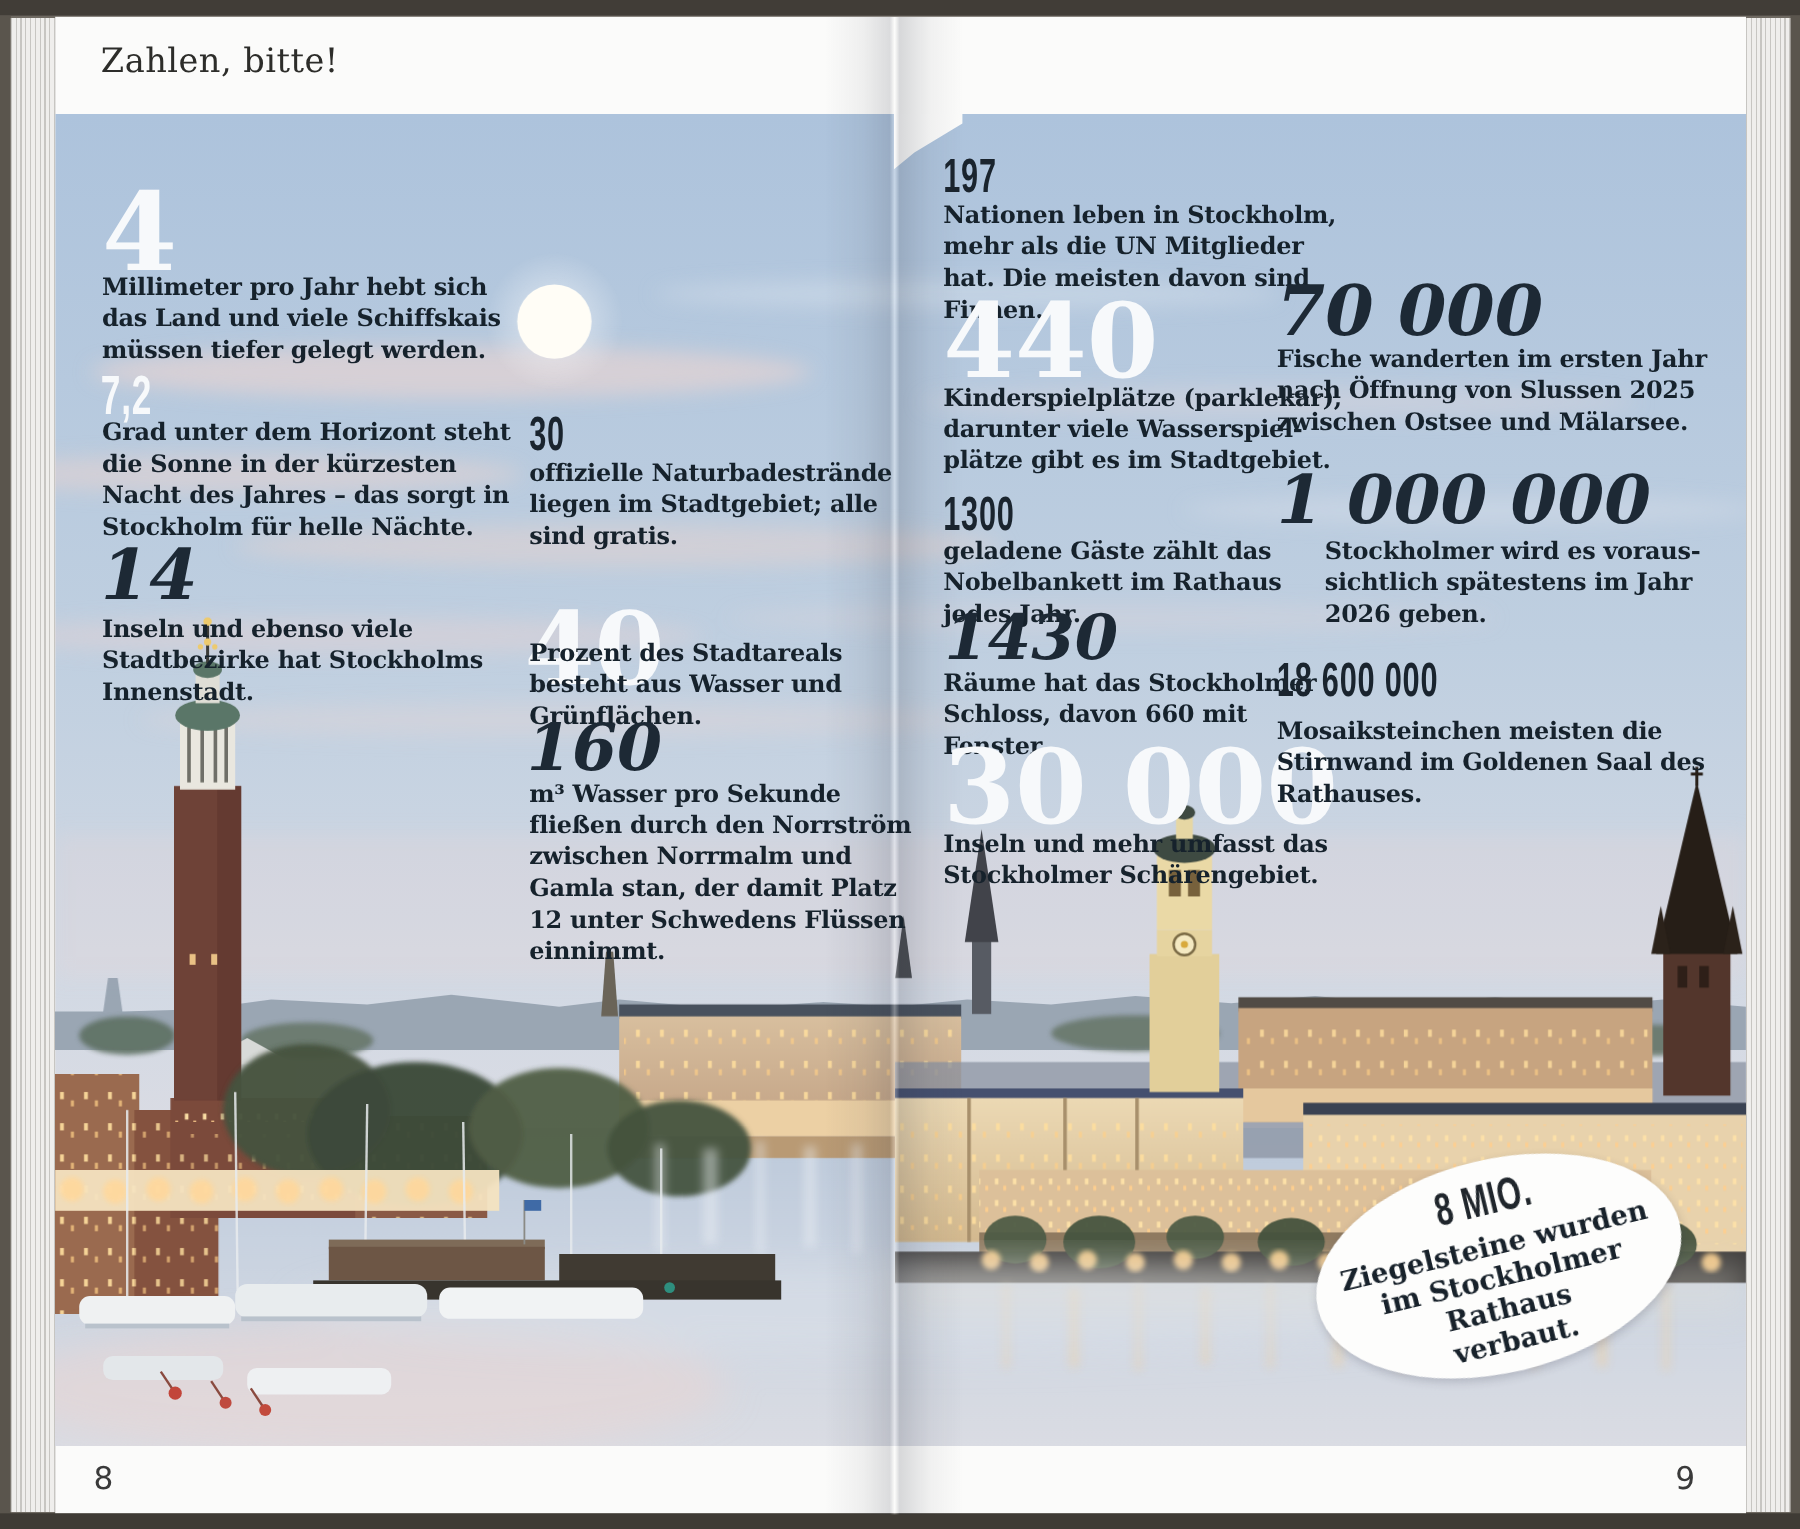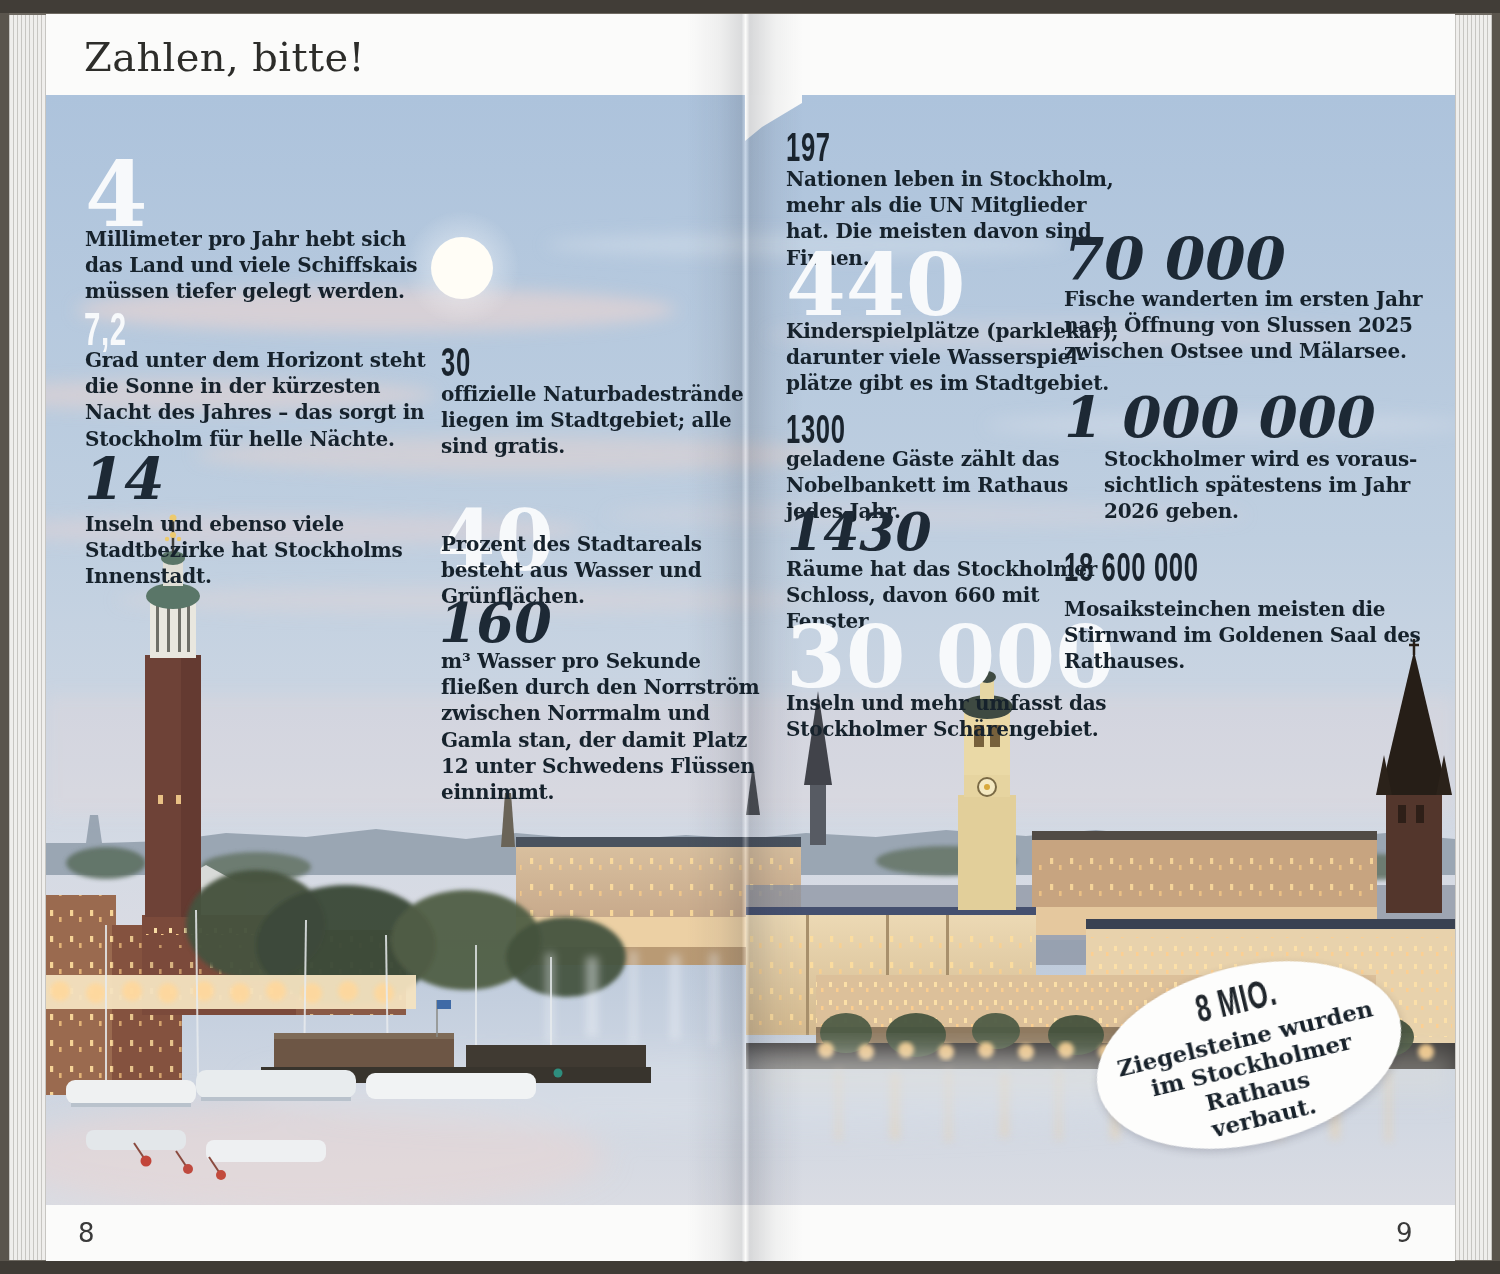--- a/index.html
+++ b/index.html
@@ -13,21 +13,21 @@
     repeating-linear-gradient(90deg, rgba(150,148,142,.45) 0 1px, rgba(255,255,255,0) 1px 4px),#efeeec;}
   .pagestack.left{left:9px;width:37px;}
   .pagestack.right{left:1455px;width:37px;}
   .sheet{position:absolute;left:46px;top:14px;width:1409px;height:1248px;background:#fbfbfa;}
   .photo{position:absolute;left:46px;top:95px;width:1409px;height:1110px;overflow:hidden;}
   .photo svg{display:block;width:100%;height:100%;}
   .spine{position:absolute;left:687px;top:14px;width:116px;height:1248px;z-index:3;pointer-events:none;
     background:linear-gradient(90deg, rgba(0,0,0,0) 0%, rgba(40,45,60,.06) 28%, rgba(40,45,60,.15) 47%,
       rgba(255,255,255,.30) 50.5%, rgba(40,45,60,.17) 54%, rgba(40,45,60,.05) 76%, rgba(0,0,0,0) 100%);}
   .title{position:absolute;left:84px;top:34px;font-family:"DejaVu Serif",serif;font-weight:400;
-    font-size:40px;color:#2d2d2a;letter-spacing:.4px;z-index:4;}
+    font-size:28px;color:#2d2d2a;letter-spacing:.4px;z-index:4;}
   .pagenum{position:absolute;font-family:"DejaVu Sans",sans-serif;font-size:26px;color:#3a3a3a;z-index:4;}
   .fact-v,.fact-c{position:absolute;z-index:4;}
   .caption{font-family:"DejaVu Serif",serif;font-weight:700;font-size:20px;line-height:1.31;
     letter-spacing:-0.25px;color:#16222c;}
   .v-serif-white{font-family:"DejaVu Serif",serif;font-weight:700;color:#f7f9fb;line-height:1;white-space:nowrap;}
   .v-serif-italic{font-family:"DejaVu Serif",serif;font-style:italic;font-weight:700;color:#1d2935;line-height:1;white-space:nowrap;}
   .v-cond{font-family:"Liberation Sans",sans-serif;font-weight:700;line-height:1;letter-spacing:1px;
     transform:scaleX(.64);transform-origin:0 0;white-space:nowrap;}
   .v-cond.dark{color:#1a242e;}
   .v-cond.white{color:#f7f9fb;}

